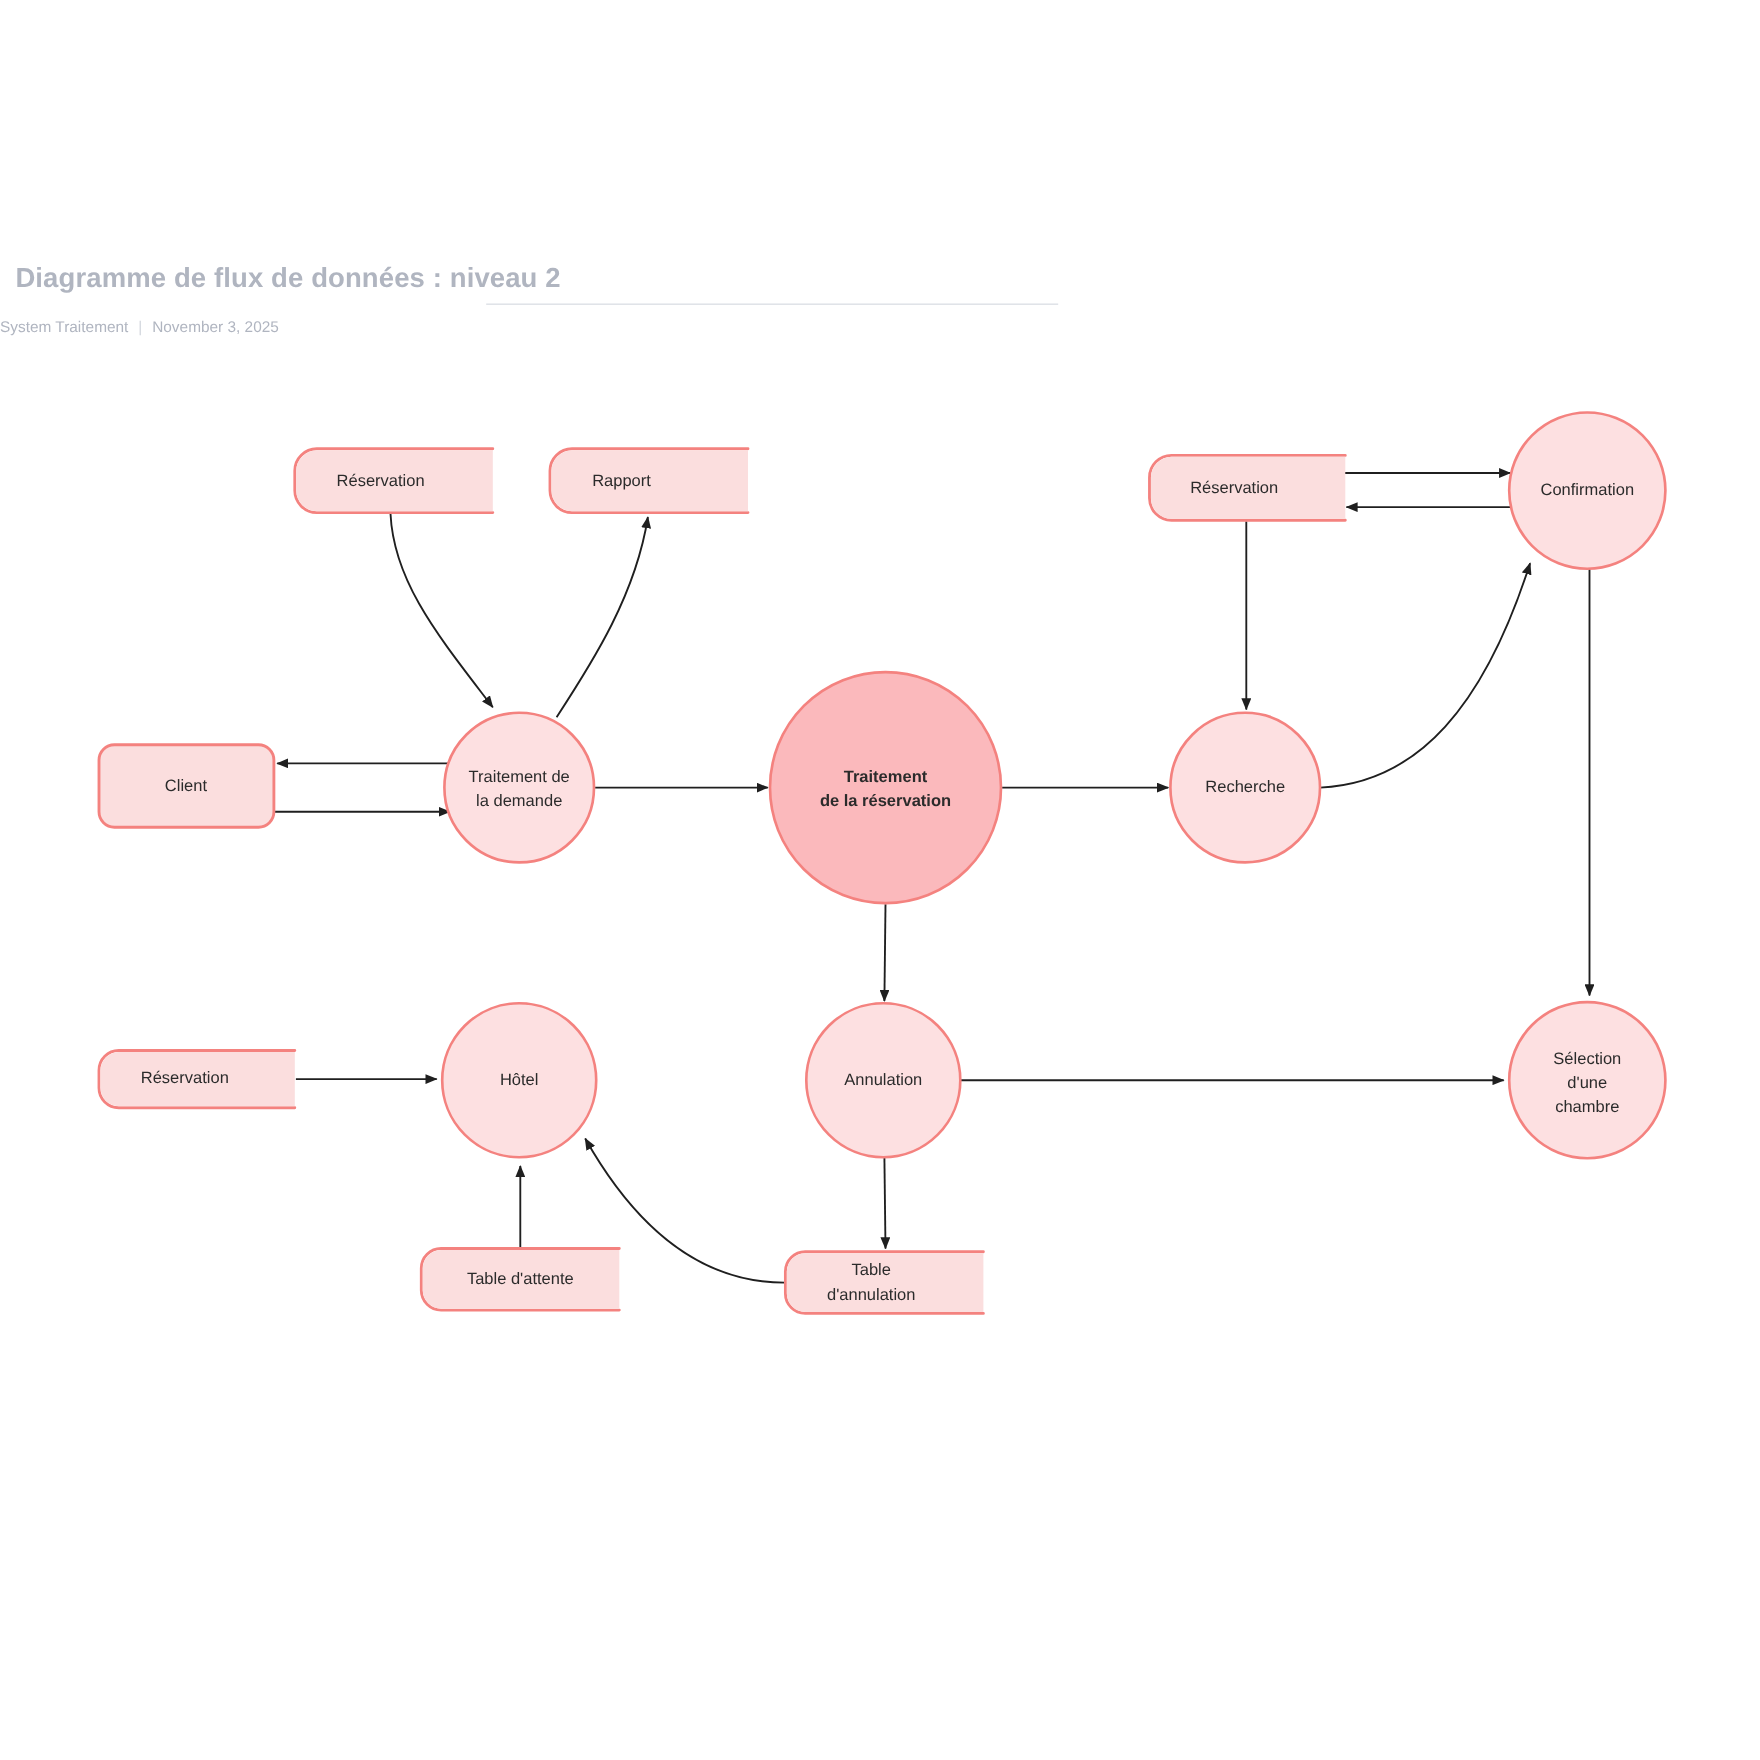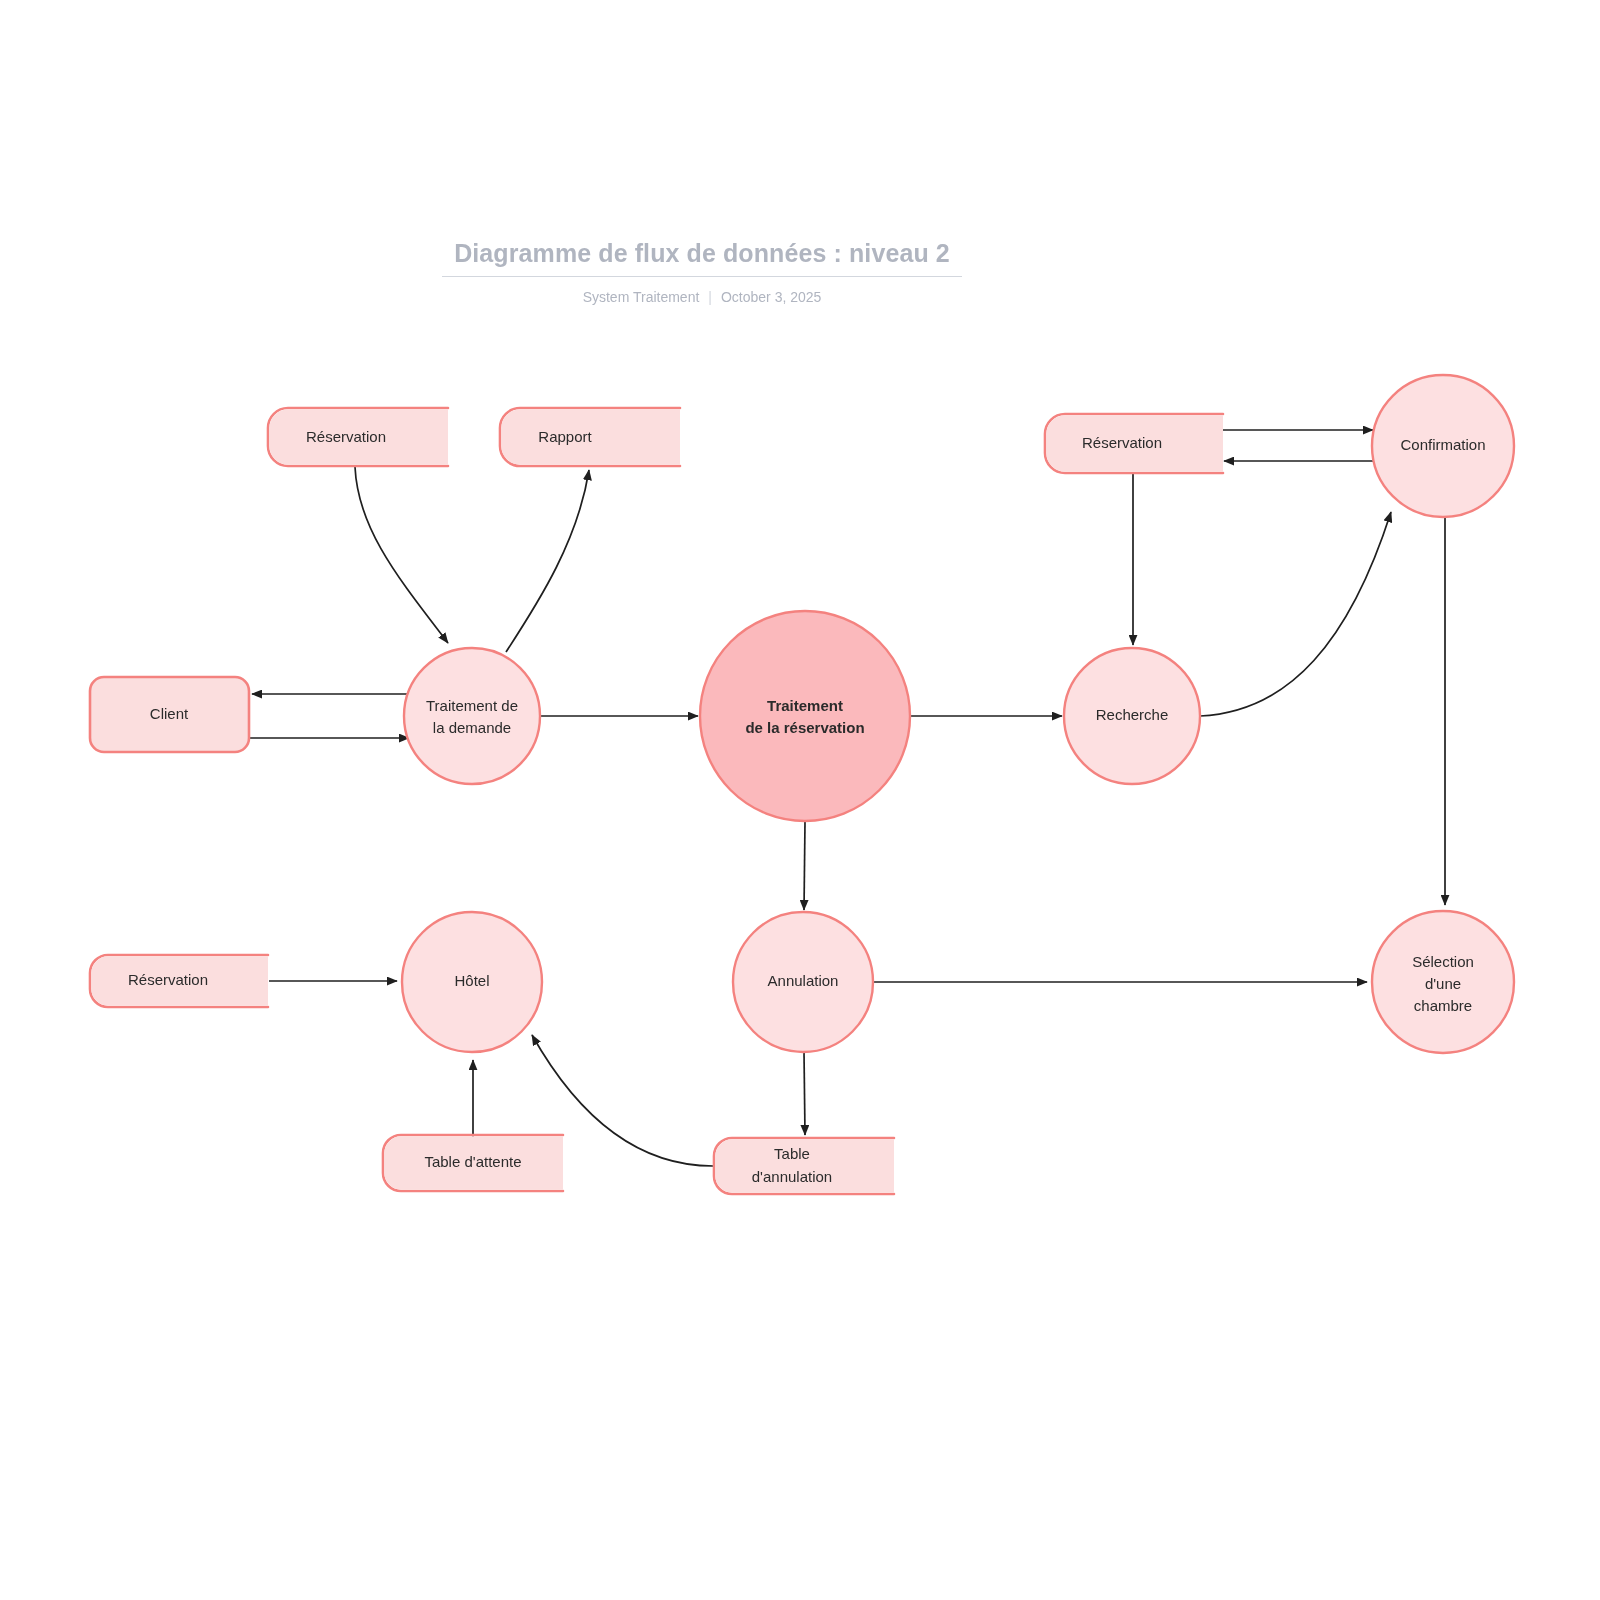--- a/index.html
+++ b/index.html
@@ -14,21 +14,20 @@
     overflow: hidden;
     position: relative;
   }
 
   
   #header {
     position: absolute;
     top: 236px;
     left: 0;
     width: 1404px;
-    text-align: center;
   }
   #diagram-title {
     font-size: 25px;
     font-weight: bold;
     color: #b0b5c0;
     letter-spacing: 0.1px;
     line-height: 34px;
     display: inline-block;
     padding: 0 14px 6px 14px;
   }
@@ -79,21 +78,21 @@
     stroke-width: 1.7;
   }
 </style>
 </head>
 <body>
 
 <div id="header">
   <div id="diagram-title">Diagramme de flux de données : niveau 2</div>
   <div id="title-rule"></div>
   <div id="subtitle">
-    <span>System Traitement</span><span class="sep">|</span><span>October 3, 2025</span>
+    <span>System Traitement</span><span class="sep">|</span><span>November 3, 2025</span>
   </div>
 </div>
 
 <svg id="canvas" viewBox="0 0 1600 1600">
   <defs>
     <marker id="arrowhead" markerWidth="11" markerHeight="9" refX="10.2" refY="4.5" orient="auto" markerUnits="userSpaceOnUse">
       <path d="M0,0 L11,4.5 L0,9 z" fill="#1F1F1F"></path>
     </marker>
   </defs>
 

